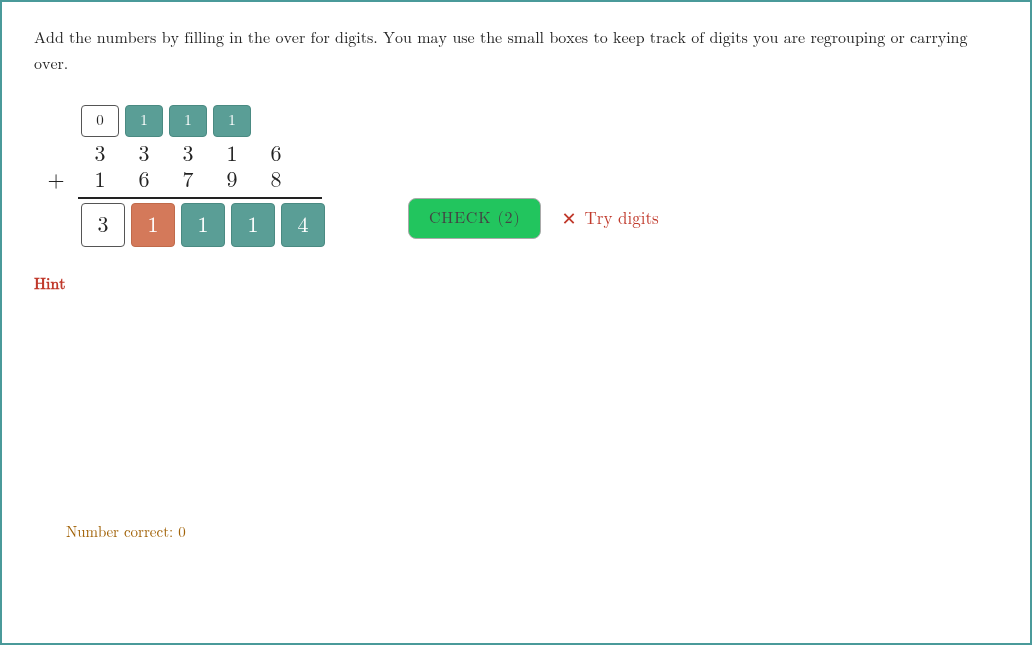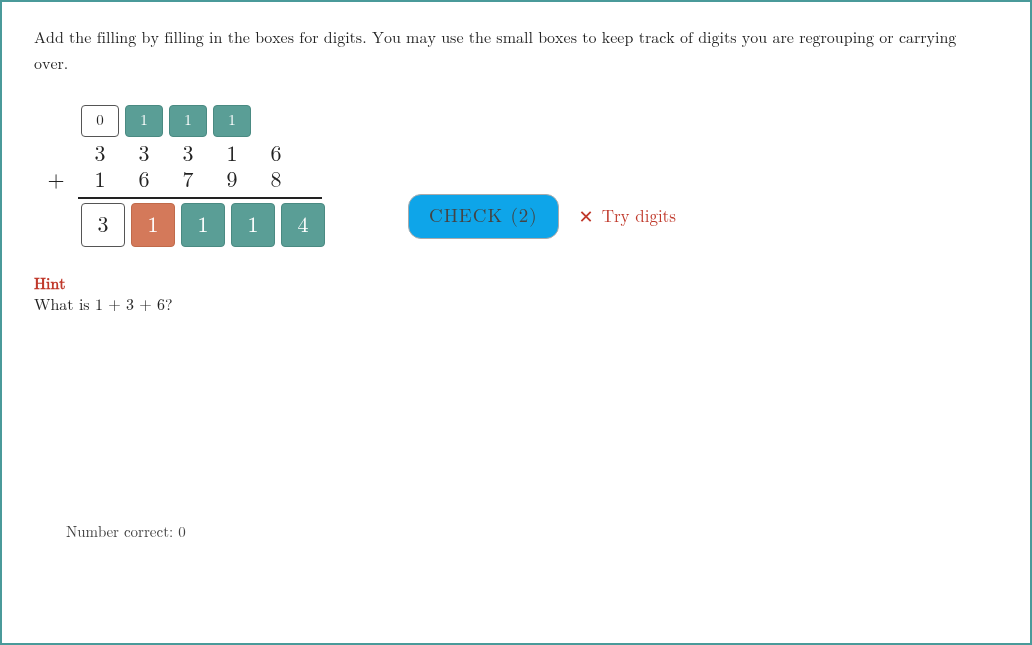--- a/index.html
+++ b/index.html
@@ -95,25 +95,25 @@
       color: #fff;
       border-color: #c06a4a;
     }
 
     .answer-spacer {
       width: 44px;
     }
 
     .check-button {
       border: 1.5px solid #aaa;
-      background: #0ea5e9;
+      background: #22c55e;
       padding: 10px 20px;
-      font-size: 19px;
+      font-size: 16px;
       letter-spacing: 0.05em;
-      border-radius: 13px;
+      border-radius: 8px;
       cursor: pointer;
       color: #444;
       font-family: inherit;
     }
 
     .try-again {
       font-size: 17px;
       color: #c0392b;
       display: flex;
       align-items: center;
@@ -142,21 +142,21 @@
       color: #222;
       margin-top: 2px;
     }
 
     
     .number-correct {
       position: absolute;
       bottom: 24px;
       left: 32px;
       font-size: 15px;
-      color: #404040;
+      color: #a16207;
     }
 
     
     .main-content {
       position: relative;
       min-height: 540px;
     }
 
     .problem-and-check {
       display: flex;
@@ -189,21 +189,21 @@
       background: #222;
       width: 244px;
       margin-left: 44px;
     }
   </style>
 </head>
 <body>
 
 <div class="main-content">
 
-  <p class="instruction">Add the filling by filling in the boxes for digits. You may use the small boxes to keep track of digits you are regrouping or carrying over.</p>
+  <p class="instruction">Add the numbers by filling in the over for digits. You may use the small boxes to keep track of digits you are regrouping or carrying over.</p>
 
   <div class="problem-and-check">
     <div class="problem-block">
 
       <div class="carry-row">
         <div class="carry-spacer"></div>
 
         <div id="carry-cells-container" style="display:flex; gap:0;">
             <div class="carry-box empty-white">0</div>
             <div class="carry-box filled">1</div>
@@ -261,17 +261,16 @@
         <div class="try-again">
           <span class="x-icon">✕</span>
           <span>Try digits</span>
         </div>
       </div>
     </div>
   </div>
 
   <div class="hint-area">
     <div class="hint-label">Hint</div>
-    <div class="hint-text">What is 1 + 3 + 6?</div>
   </div>
 
   <div class="number-correct">Number correct: 0</div>
 </div>
 
 </body></html>

